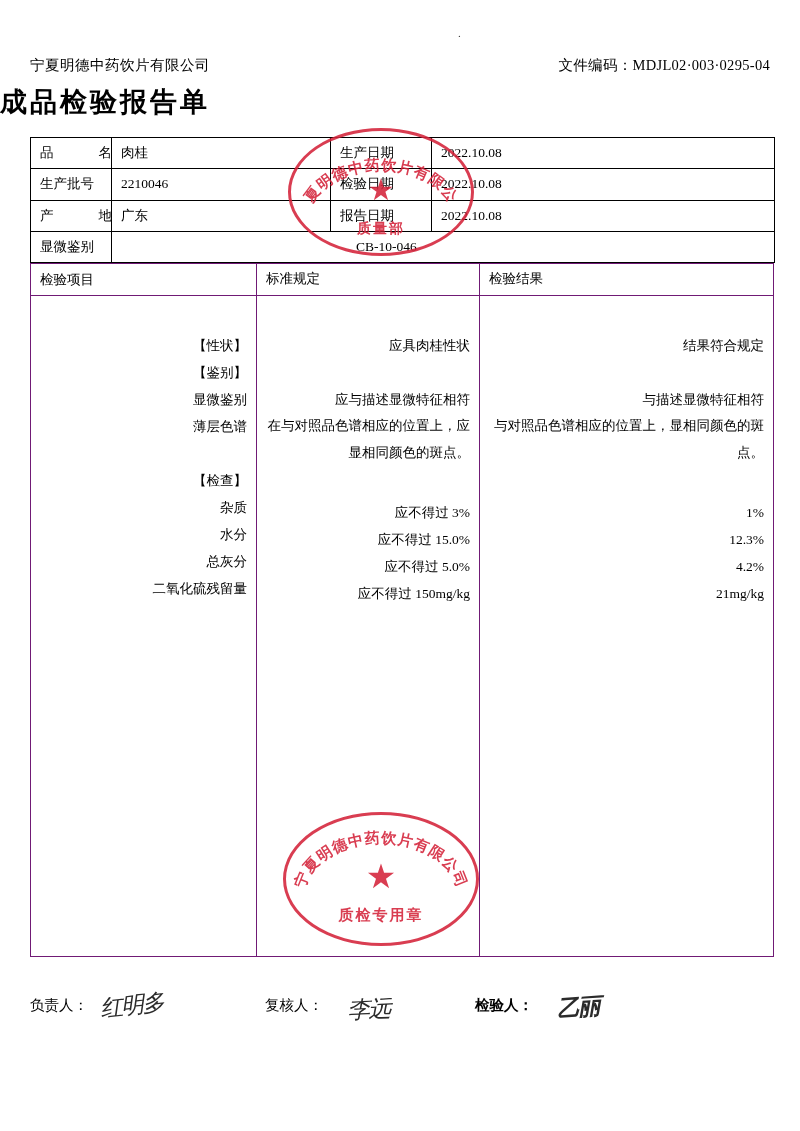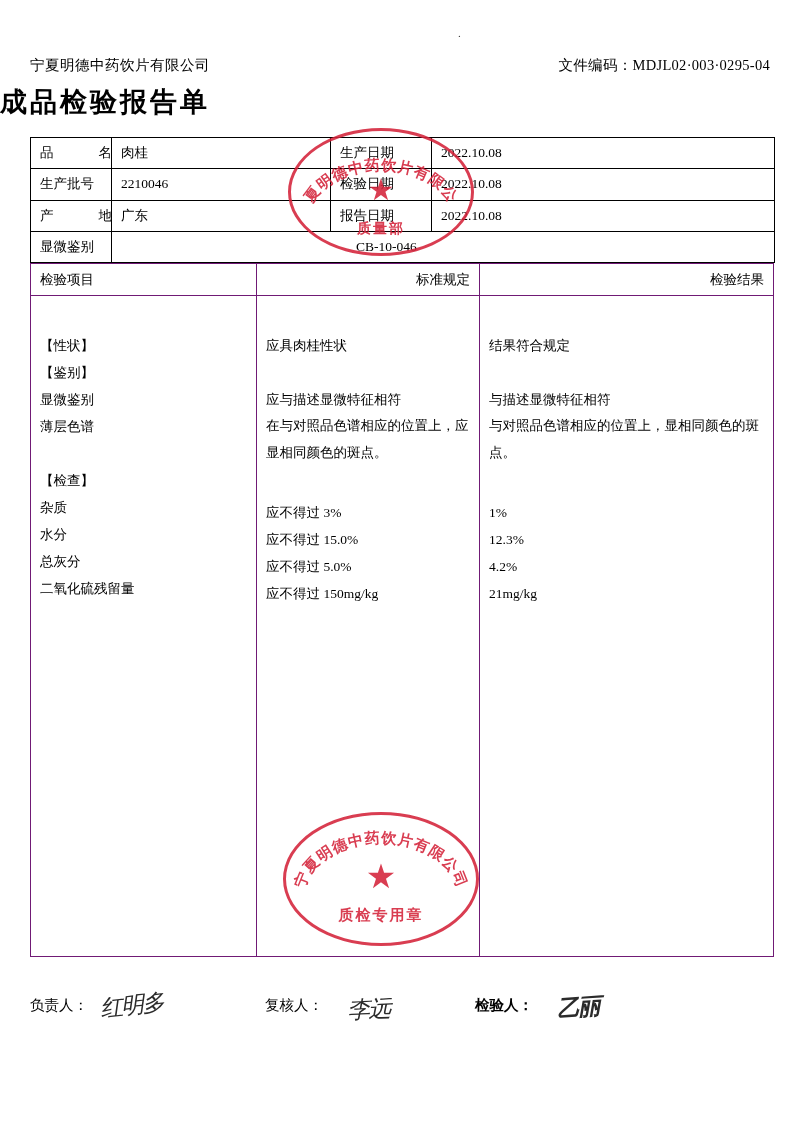--- a/index.html
+++ b/index.html
@@ -110,27 +110,28 @@
   }
   .bcol1 { width: 225px; }
   .bcol2 { width: 222px; }
   .bcol3 { width: 293px; }
 
   .bhead {
     height: 26px;
     text-align: left;
   }
   .bhead .cell { padding-top: 6px; }
-  .hc { text-align: right; }
+  .hc { text-align: left; font-family: Liberation Mono, monospace; }
 
   .itemlist {
     padding: 9px 9px 9px 9px;
     line-height: 2.0;
     height: 660px;
     box-sizing: border-box;
+    text-align: right;
   }
   .itemlist .blank { height: 27px; }
 
   .concl {
     position: absolute;
     left: 30px;
     top: 953px;
     width: 740px;
     box-sizing: border-box;
     border: 1px solid #000;

